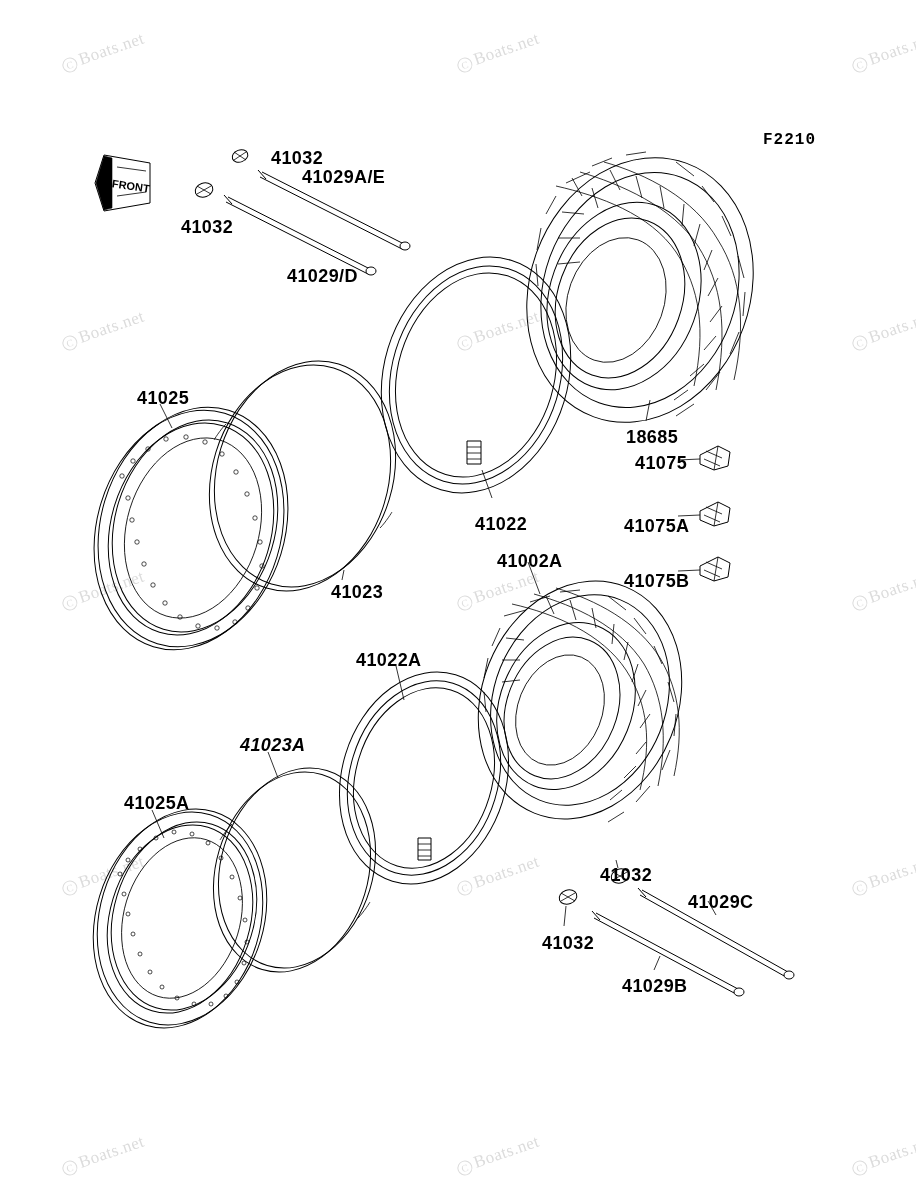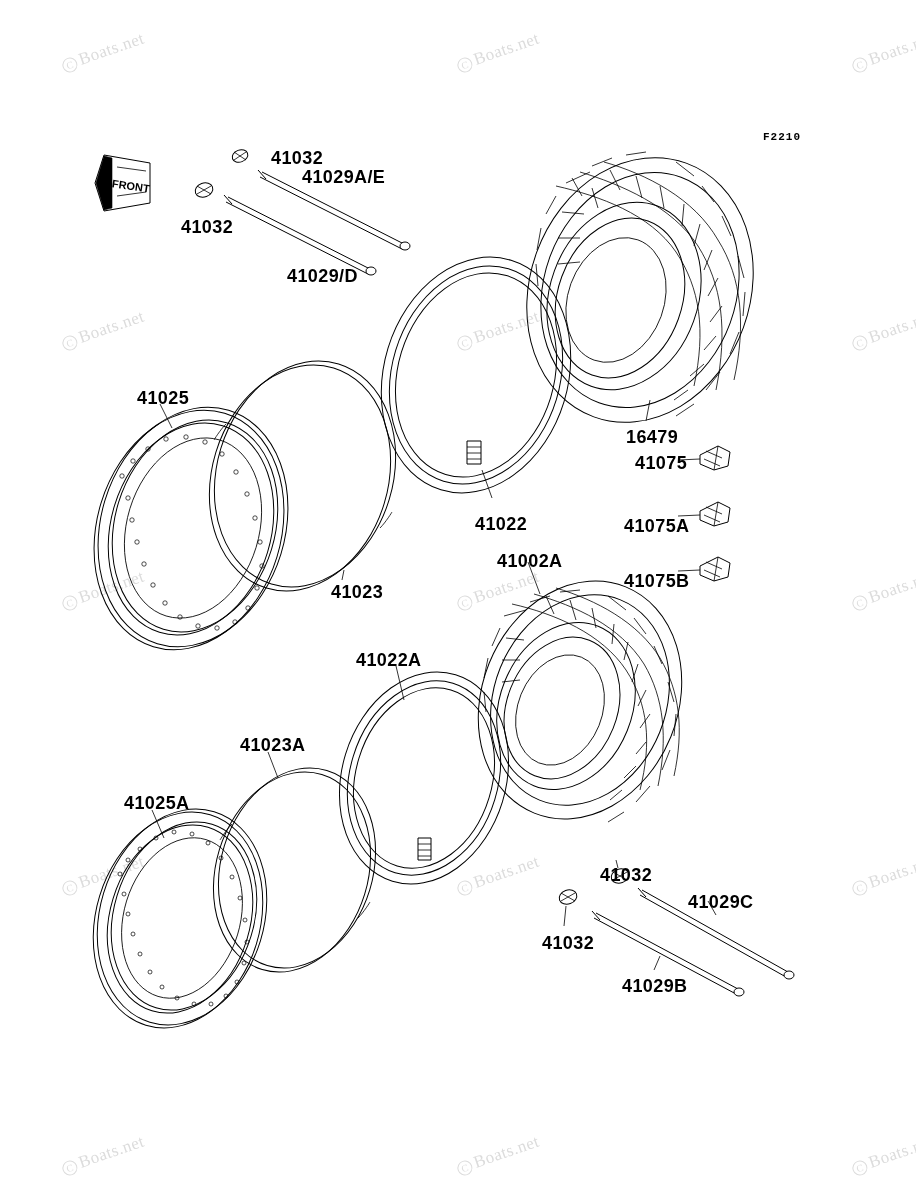--- a/index.html
+++ b/index.html
@@ -7,21 +7,21 @@
   #page{position:relative;width:916px;height:1200px;background:#ffffff;overflow:hidden;}
 
   .wm{position:absolute;color:#dcdcdc;font-size:17px;font-family:"Liberation Serif", serif;
       transform:rotate(-19deg);white-space:nowrap;letter-spacing:.5px;}
   .wm .c{display:inline-block;border:1.3px solid #dcdcdc;border-radius:50%;
          width:13px;height:13px;line-height:13px;text-align:center;font-size:10px;margin-right:3px;
          vertical-align:middle;}
 
   .lbl{position:absolute;font-family:"Liberation Sans", sans-serif;font-size:18px;
        font-weight:bold;color:#000;white-space:nowrap;letter-spacing:.4px;}
-  .code{position:absolute;font-family:"Liberation Mono", monospace;font-size:11px;
+  .code{position:absolute;font-family:"Liberation Mono", monospace;font-size:16px;
         font-weight:bold;color:#000;letter-spacing:1px;}
 
   svg{position:absolute;left:0;top:0;width:916px;height:1200px;overflow:visible;}
   .ln{fill:none;stroke:#000;stroke-width:1;}
   .ln-thin{fill:none;stroke:#000;stroke-width:.8;}
   .fill-w{fill:#fff;stroke:#000;stroke-width:1;}
   .fill-b{fill:#000;stroke:#000;stroke-width:.6;}
 </style>
 </head>
 <body>
@@ -275,27 +275,27 @@
   </svg>
 
   <div id="label-layer">
       <div class="lbl" style="left: 271px; top: 148px;">41032</div>
       <div class="lbl" style="left: 302px; top: 167px;">41029A/E</div>
       <div class="lbl" style="left: 181px; top: 217px;">41032</div>
       <div class="lbl" style="left: 259px; top: 266px; margin-left: 28px;">41029/D</div>
       <div class="lbl" style="left: 137px; top: 388px;">41025</div>
       <div class="lbl" style="left: 331px; top: 582px;">41023</div>
       <div class="lbl" style="left: 475px; top: 514px;">41022</div>
-      <div class="lbl" style="left: 626px; top: 427px;">16479</div>
+      <div class="lbl" style="left: 626px; top: 427px;">18685</div>
       <div class="lbl" style="left: 635px; top: 453px;">41075</div>
       <div class="lbl" style="left: 624px; top: 516px;">41075A</div>
       <div class="lbl" style="left: 624px; top: 571px;">41075B</div>
       <div class="lbl" style="left: 497px; top: 551px;">41002A</div>
       <div class="lbl" style="left: 356px; top: 650px;">41022A</div>
-      <div class="lbl" style="left: 240px; top: 735px;">41023A</div>
+      <div class="lbl" style="left: 240px; top: 735px; font-style: italic;">41023A</div>
       <div class="lbl" style="left: 124px; top: 793px;">41025A</div>
       <div class="lbl" style="left: 600px; top: 865px;">41032</div>
       <div class="lbl" style="left: 688px; top: 892px;">41029C</div>
       <div class="lbl" style="left: 542px; top: 933px;">41032</div>
       <div class="lbl" style="left: 622px; top: 976px;">41029B</div>
     </div>
 
   <div class="code" style="left:763px; top:131px;">F2210</div>
 
 </div>

